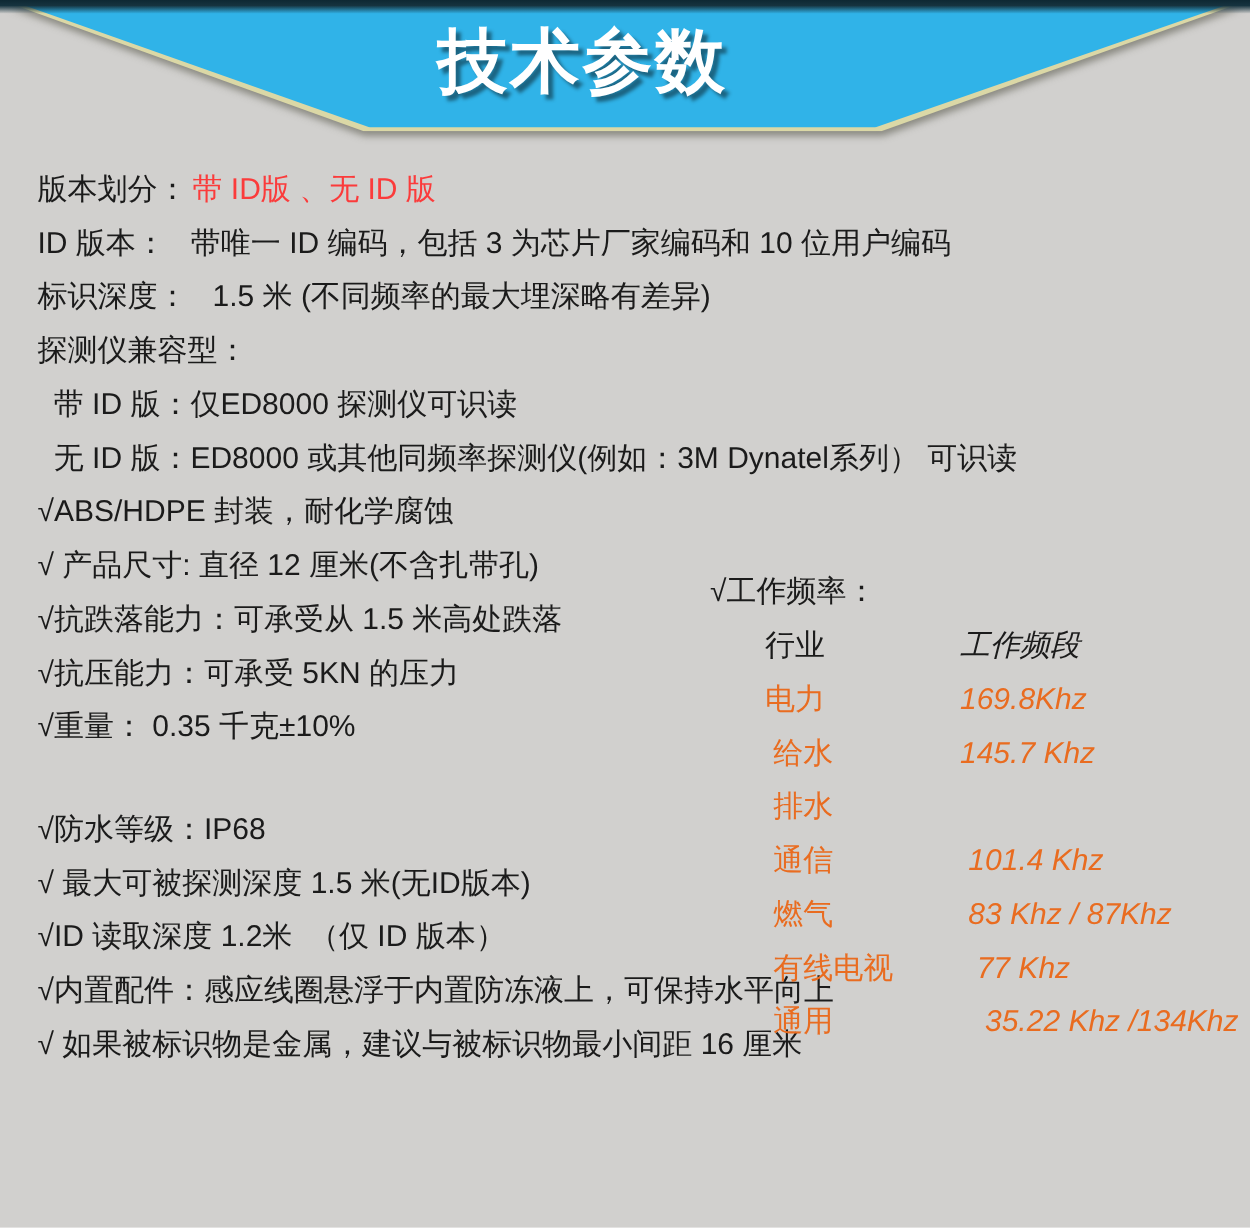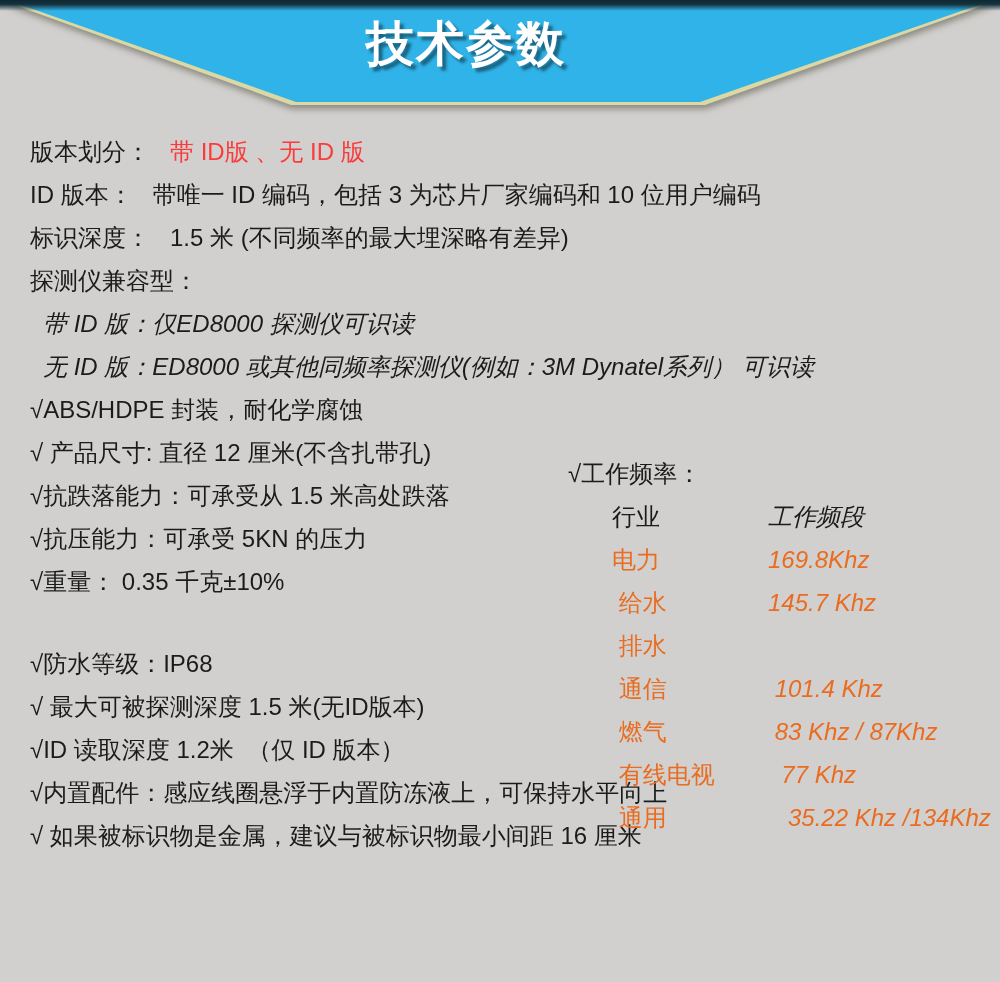--- a/index.html
+++ b/index.html
@@ -15,27 +15,27 @@
     filter:drop-shadow(1px 4px 3px rgba(70,70,55,.5)); }
   .banner-border { position:absolute; top:0; left:0; width:1000px; height:118px;
     background:var(--banner-border,#dbd8a6);
     clip-path:polygon(6px 2px, 994px 2px, 705px 105px, 291px 105px); }
   .banner-fill { position:absolute; top:0; left:0; width:1000px; height:118px;
     background:var(--banner-blue,#30b3e8);
     clip-path:polygon(13px 2px, 987px 2px, 700px 102px, 296px 102px); }
   .top-bar { position:absolute; top:0; left:0; width:1000px; height:11px;
     background:linear-gradient(to bottom, #0e2833 0%, var(--top-bar,#16333f) 40%, rgba(48,179,232,0) 100%); }
   .title { position:absolute; top:12px; left:0; width:932px; margin:0;
-    text-align:center; font-size:48px; font-weight:bold; color:#ffffff;
+    text-align:center; font-size:56px; font-weight:bold; color:#ffffff;
     letter-spacing:2px; text-shadow:4px 4px 3px rgba(0,0,0,.45); }
   
   .content { position:absolute; top:130px; left:30px; width:950px; }
   .line { font-size:24px; line-height:43px; color:var(--text,#1b1b1b); white-space:pre-wrap; }
-  .indent { padding-left:13px;font-style:italic; }
-  .red { color:var(--accent-red,#fb3b3b); margin-left:20px; }
+  .indent { padding-left:13px; }
+  .red { color:var(--accent-red,#fb3b3b); margin-left:4px; }
   .features  { }
   .features2 { margin-top:39px; }
   
   .freq { position:absolute; left:538px; top:322px; }
   .freq-row { display:flex; font-size:24px; line-height:43px;gap:31px; }
   .freq-ind  { box-sizing:border-box; padding-left:44px; width:169px; white-space:pre; }
   .freq-band { white-space:pre;font-style:italic; }
   .header-row { color:var(--text,#1b1b1b); }
   .data-row   { color:var(--accent-orange,#e96c20); }
 </style>

